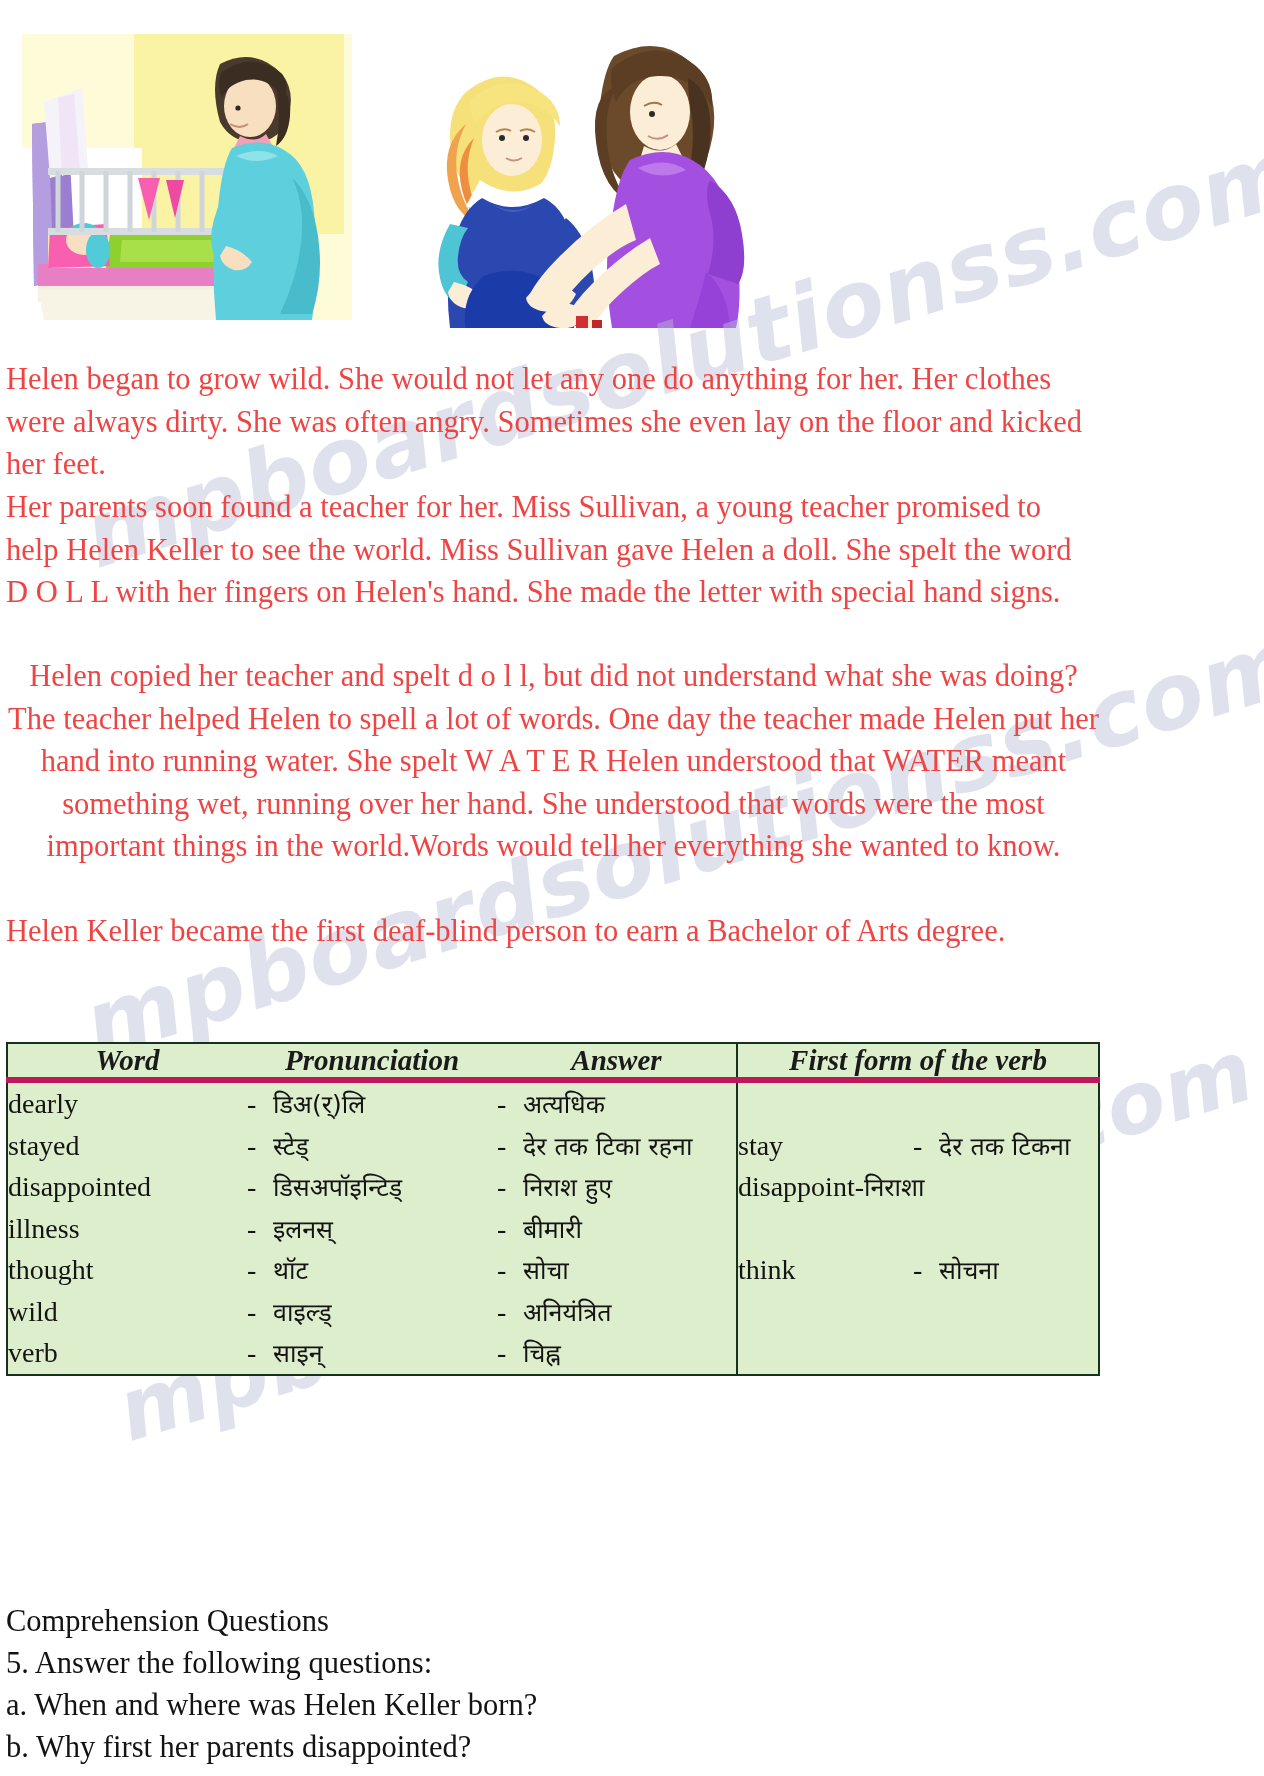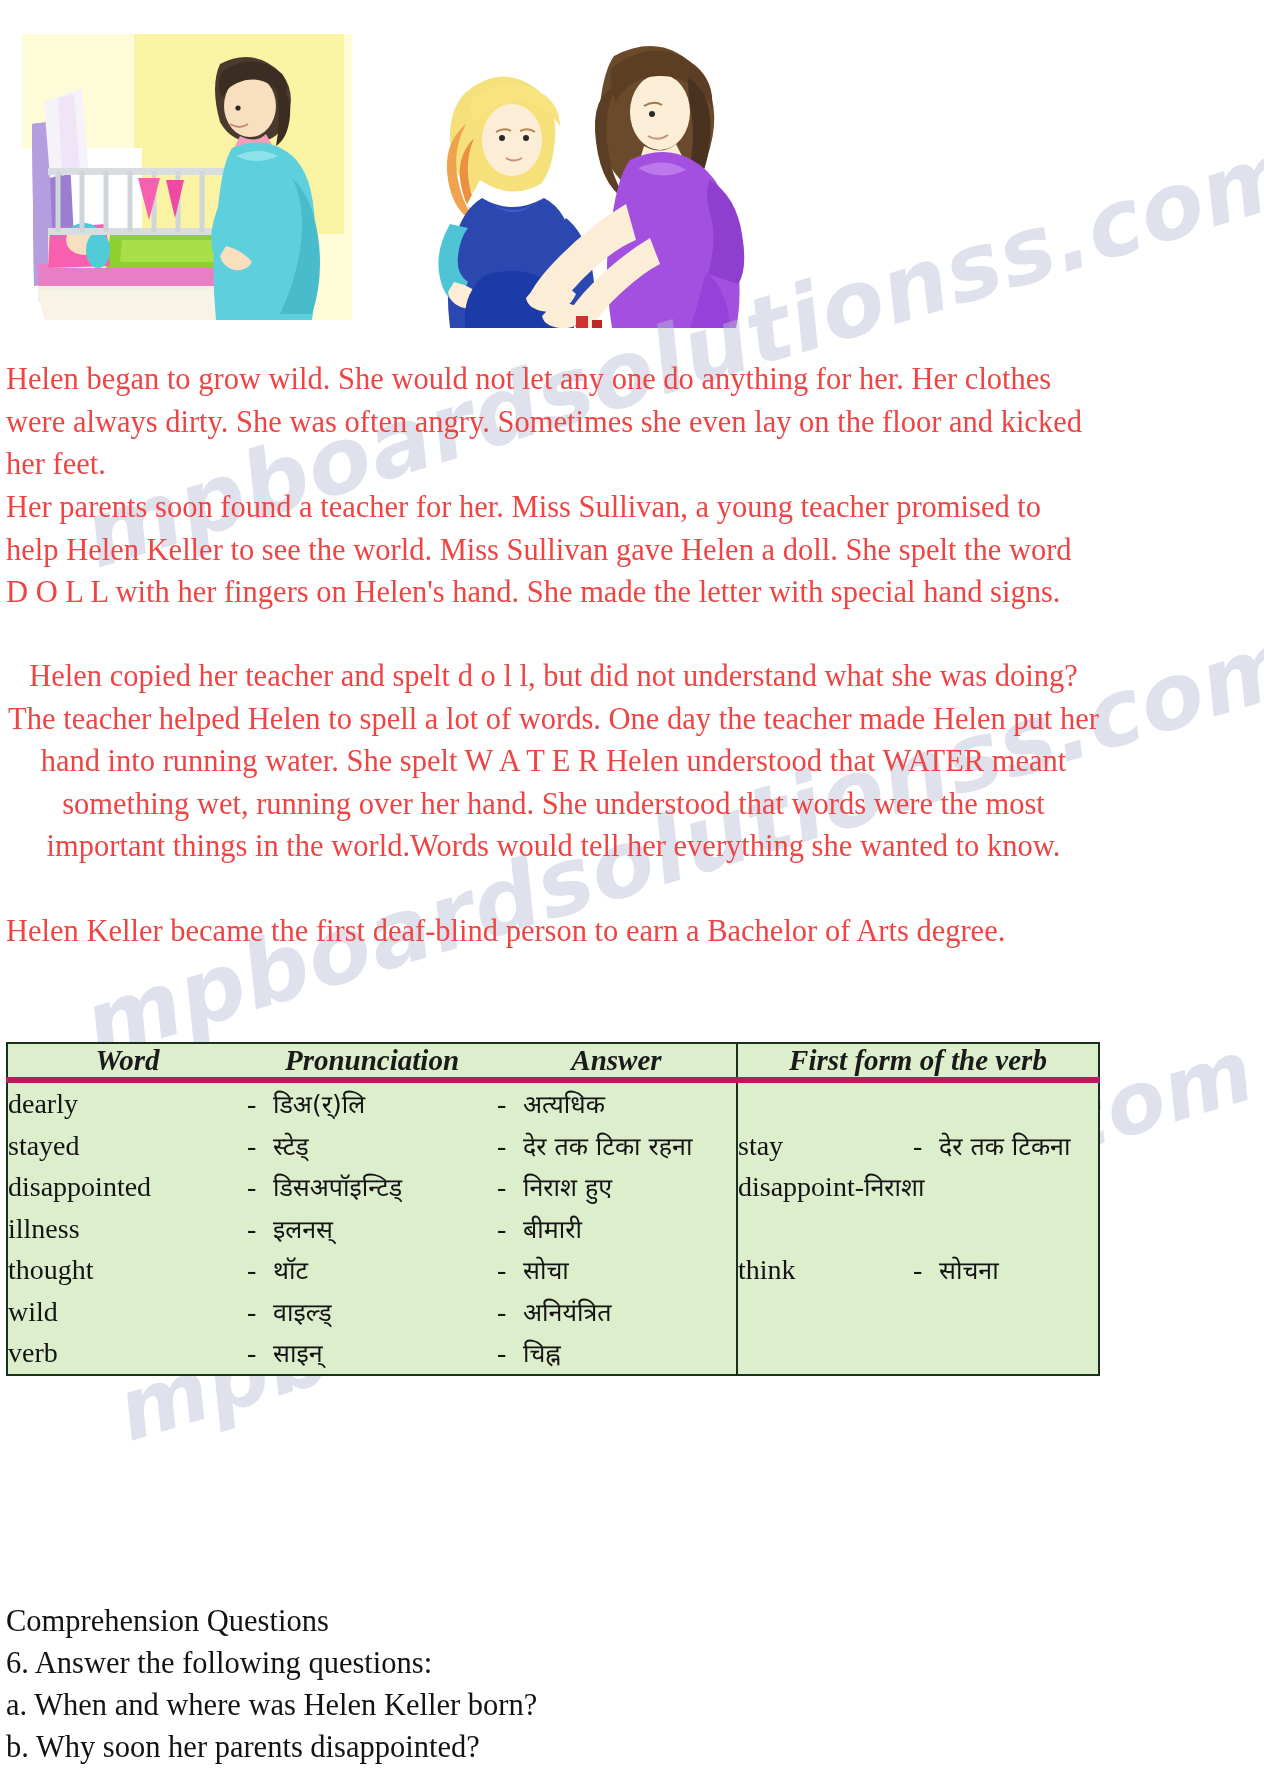--- a/index.html
+++ b/index.html
@@ -354,17 +354,17 @@
             <span class="verbword">think</span><span class="dash">-</span><span class="hi">सोचना</span>
           </div>
           <div class="line">&nbsp;</div>
           <div class="line">&nbsp;</div>
         </td>
       </tr>
     </tbody>
   </table>
 
   <div class="ctext" id="comp-title">Comprehension Questions</div>
-  <div class="ctext" id="comp-q1">6. Answer the following questions:</div>
+  <div class="ctext" id="comp-q1">5. Answer the following questions:</div>
   <div class="ctext" id="comp-qa">a. When and where was Helen Keller born?</div>
-  <div class="ctext" id="comp-qb">b. Why soon her parents disappointed?</div>
+  <div class="ctext" id="comp-qb">b. Why first her parents disappointed?</div>
 
 </div>
 
 </body></html>

